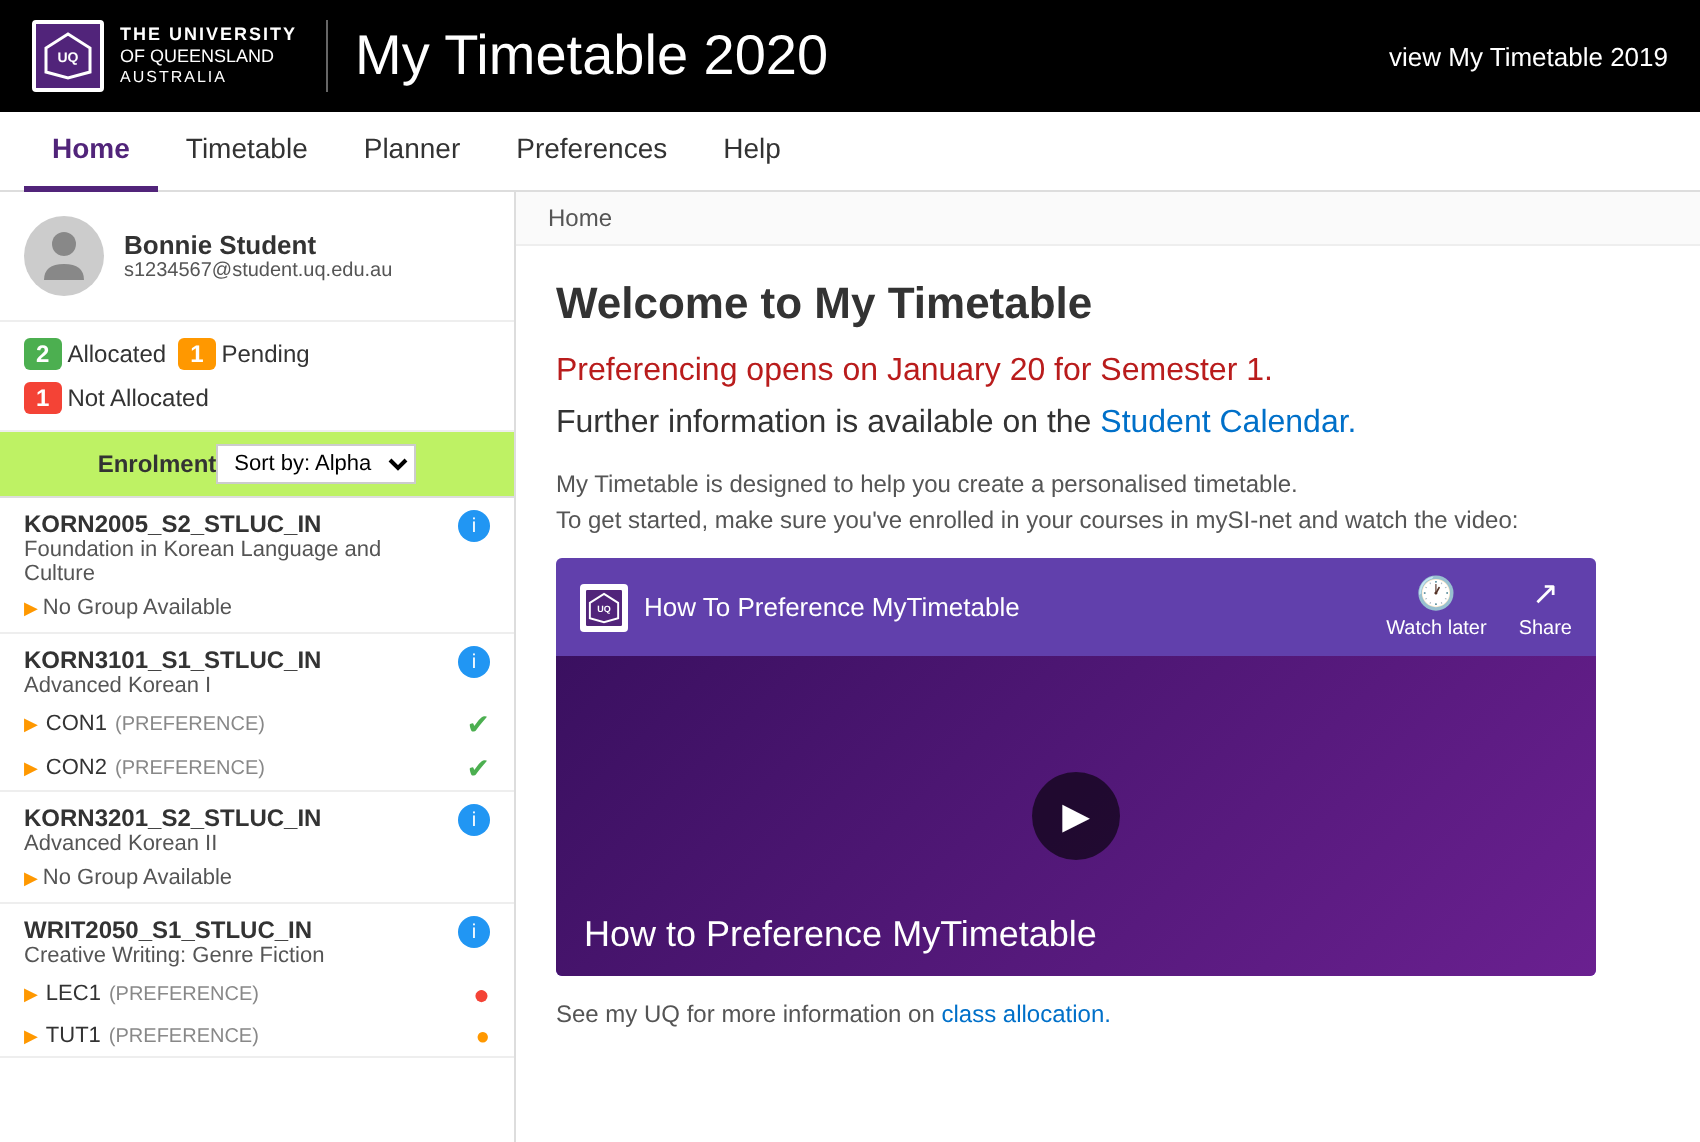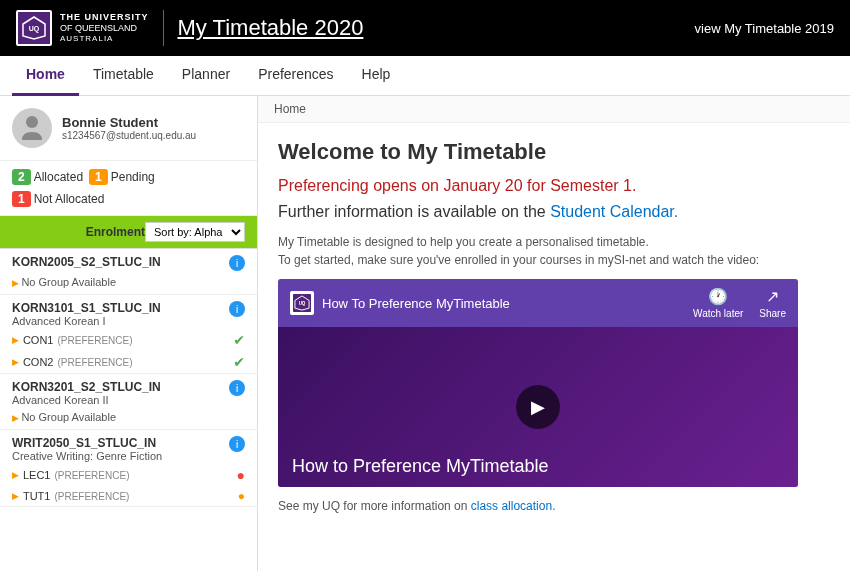--- a/index.html
+++ b/index.html
@@ -24,21 +24,21 @@
     .uq-logo-shield {
       width: 36px; height: 36px;
       background: #51247a;
       border: 2px solid white;
       border-radius: 2px;
       display: flex; align-items: center; justify-content: center;
       flex-direction: column;
     }
     .uq-logo-text { font-size: 9px; line-height: 1.2; text-align: left; }
     .uq-logo-text strong { display: block; font-size: 10px; letter-spacing: 0.5px; }
-    .header-title { font-size: 22px; font-weight: 300; color: white; text-decoration: underline; }
+    .header-title { font-size: 28px; font-weight: 300; color: white; }
     .header-right { font-size: 13px; color: white; }
     .header-right a { color: white; text-decoration: none; }
 
     
     .nav {
       background: white;
       border-bottom: 1px solid #ddd;
       display: flex;
       align-items: center;
       padding: 0 12px;
@@ -116,24 +116,24 @@
       font-size: 12px;
       font-weight: bold;
     }
     .badge-green { background: #4caf50; }
     .badge-orange { background: #ff9800; }
     .badge-red { background: #f44336; }
 
     
     .enrolment-header {
       display: flex;
-      justify-content: flex-end;
+      justify-content: center;
       align-items: center;
       padding: 6px 12px;
-      background: #84cc16;
+      background: #bef264;
       border-bottom: 1px solid #ddd;
       font-size: 12px;
       font-weight: bold;
     }
     .sort-select {
       font-size: 11px;
       border: 1px solid #ccc;
       padding: 2px 4px;
       background: white;
       cursor: pointer;
@@ -360,20 +360,21 @@
       <span>Enrolment</span>
       <select class="sort-select">
         <option>Sort by: Alpha</option>
       </select>
     </div>
 
     <div class="course-section">
       <div class="course-header">
         <div>
           <div class="course-code">KORN2005_S2_STLUC_IN</div>
+          <div class="course-name">Foundation in Korean Language and Culture</div>
         </div>
         <div class="info-icon">i</div>
       </div>
       <div class="no-group">No Group Available</div>
     </div>
 
     <div class="course-section">
       <div class="course-header">
         <div>
           <div class="course-code">KORN3101_S1_STLUC_IN</div>

